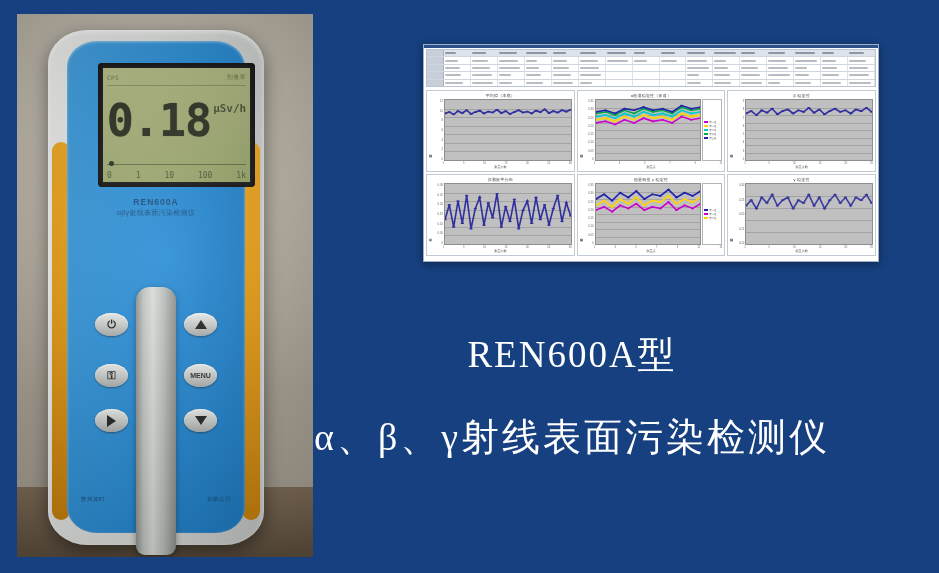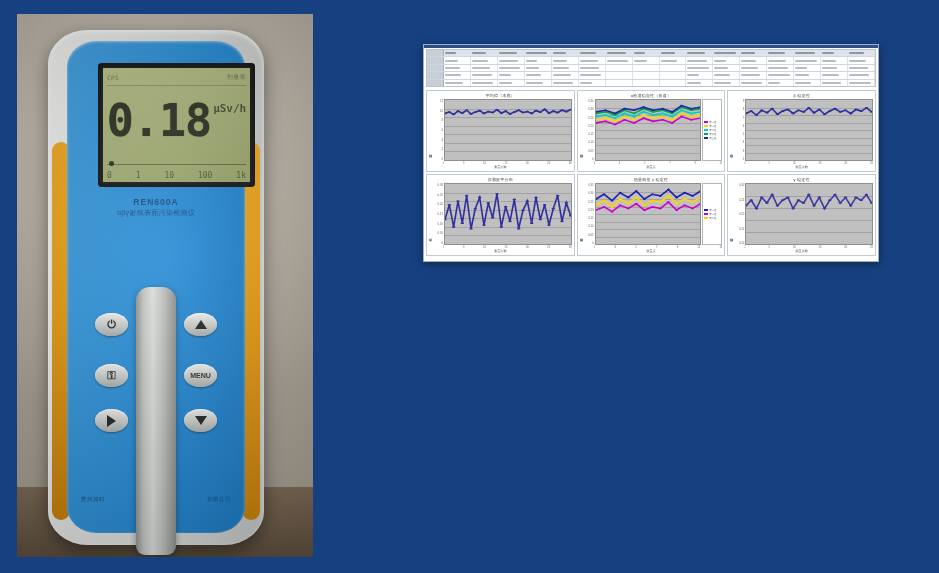--- a/index.html
+++ b/index.html
@@ -991,14 +991,16 @@
             <span>10</span>
             <span>15</span>
             <span>20</span>
             <span>25</span>
           </div>
           <div class="ch-xlabel">测量次数</div>
         </div>
       </div>
   </div>
 
+  <div class="title1">REN600A型</div>
+  <div class="title2">α、β、γ射线表面污染检测仪</div>
 
 </div>
 
 </body></html>

